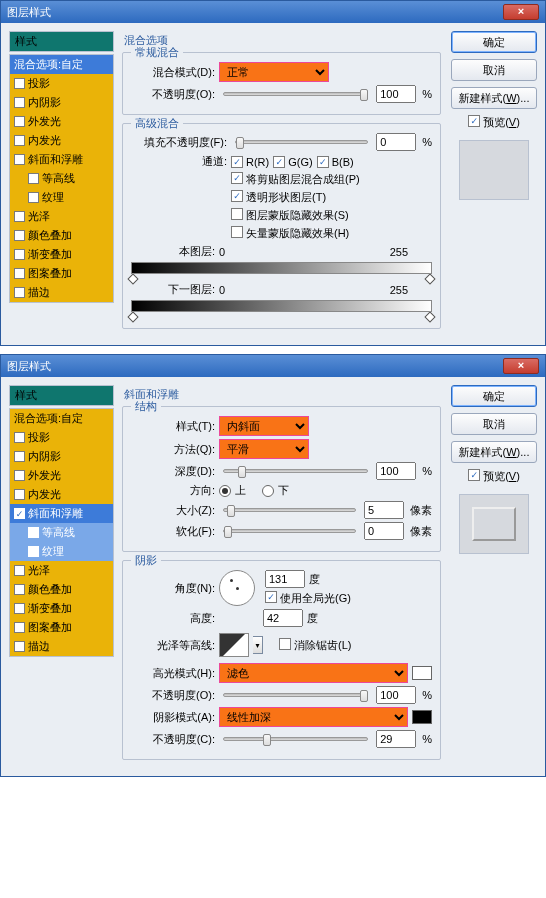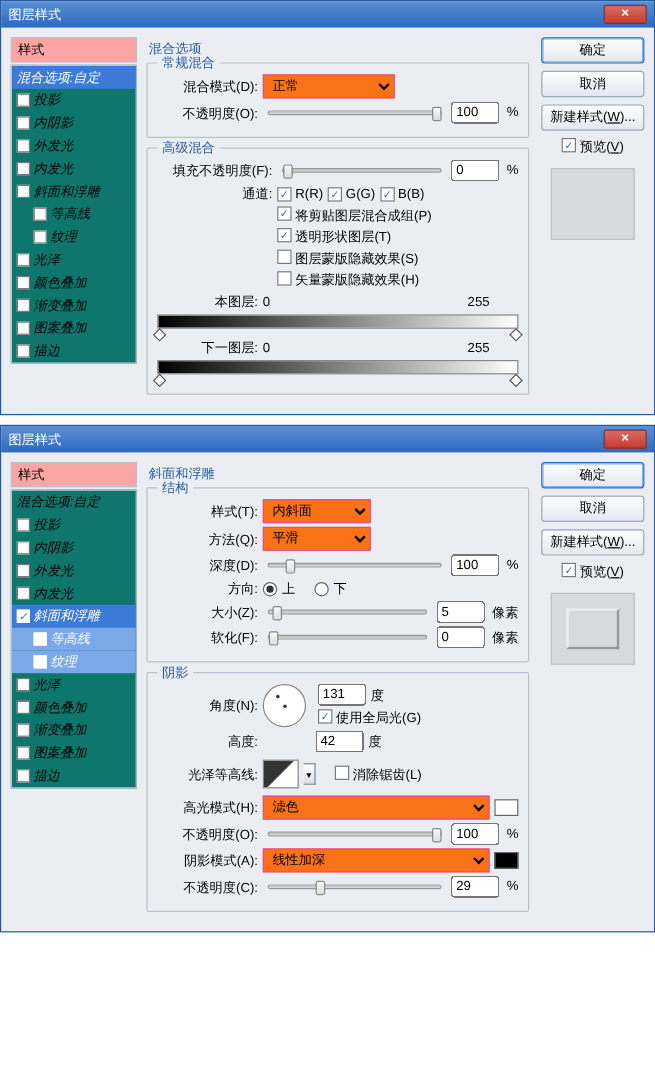--- a/index.html
+++ b/index.html
@@ -2,22 +2,22 @@
 <html><head>
 <meta charset="utf-8">
 <style>
   * { box-sizing: border-box; font-family: "Microsoft YaHei", Tahoma, sans-serif; font-size: 11px; }
   body { margin: 0; background: #fff; width: 546px; }
   .dialog { border: 1px solid #2a5a9e; margin: 0 0 8px 0; background: #eaeef3; }
   .titlebar { background: linear-gradient(#5a8fd6, #2d6abf); color: #fff; padding: 3px 6px; display: flex; justify-content: space-between; align-items: center; height: 22px; }
   .closebtn { background: linear-gradient(#d96b63, #c53d2f); color: #fff; border: 1px solid #8e2b20; border-radius: 2px; width: 36px; height: 16px; text-align: center; line-height: 12px; font-weight: bold; }
   .body { display: flex; padding: 8px 6px 8px 8px; gap: 8px; }
   .styles-panel { width: 105px; }
-  .styles-head { background: #fca5a5; border: 1px solid #b8c1d0; padding: 2px 5px; margin-bottom: 2px; }
-  .styles-list { border: 1px solid #b8c1d0; background: #0f766e; font-style: italic; }
+  .styles-head { background: #0f766e; border: 1px solid #b8c1d0; padding: 2px 5px; margin-bottom: 2px; }
+  .styles-list { border: 1px solid #b8c1d0; background: #eab308; }
   .si { padding: 2px 4px; display: flex; align-items: center; gap: 3px; border-bottom: none; }
   .si.sel { background: #3d7bd9; color: #fff; }
   .si .cb { width: 11px; height: 11px; border: 1px solid #7a7a7a; background: #fff; display: inline-flex; align-items: center; justify-content: center; }
   .si .cb.ck::after { content: "✓"; font-size: 9px; color: #2d6abf; }
   .si.sel .cb { border-color: #fff; }
   .si.indent { padding-left: 18px; }
   .main { flex: 1; }
   .fs { border: 1px solid #b8c1d0; border-radius: 2px; margin: 0 0 8px 0; padding: 6px 8px 8px 8px; position: relative; background: #eaeef3; }
   .fs > .lg { position: absolute; top: -8px; left: 8px; background: #eaeef3; padding: 0 4px; color: #2a5a9e; }
   .row { display: flex; align-items: center; margin: 3px 0; gap: 4px; }

